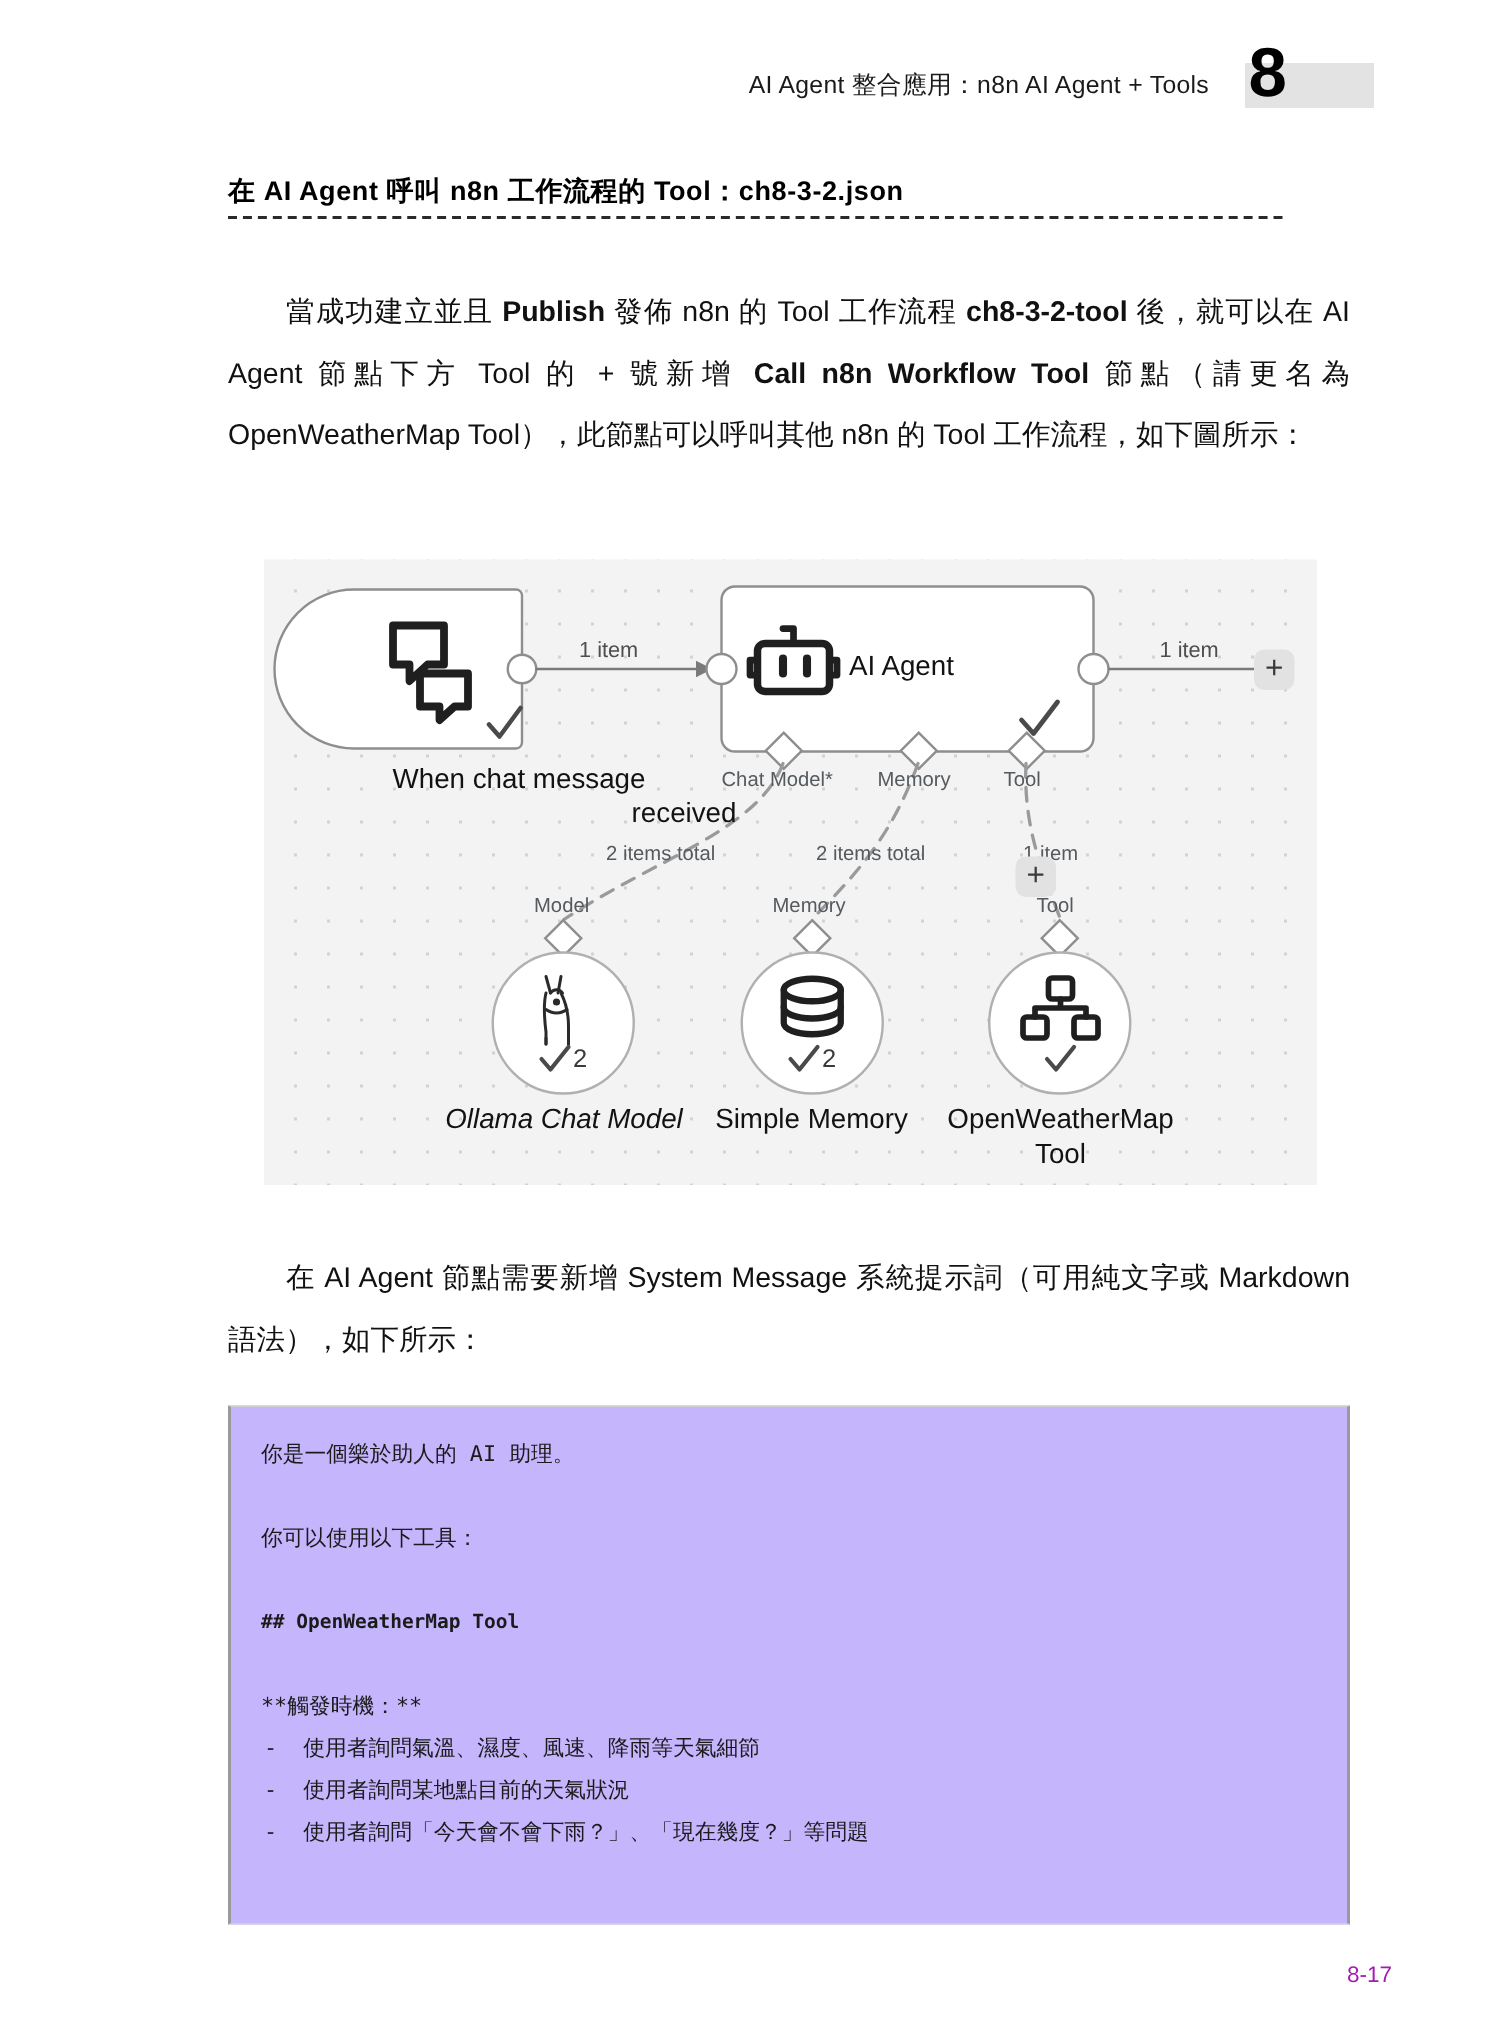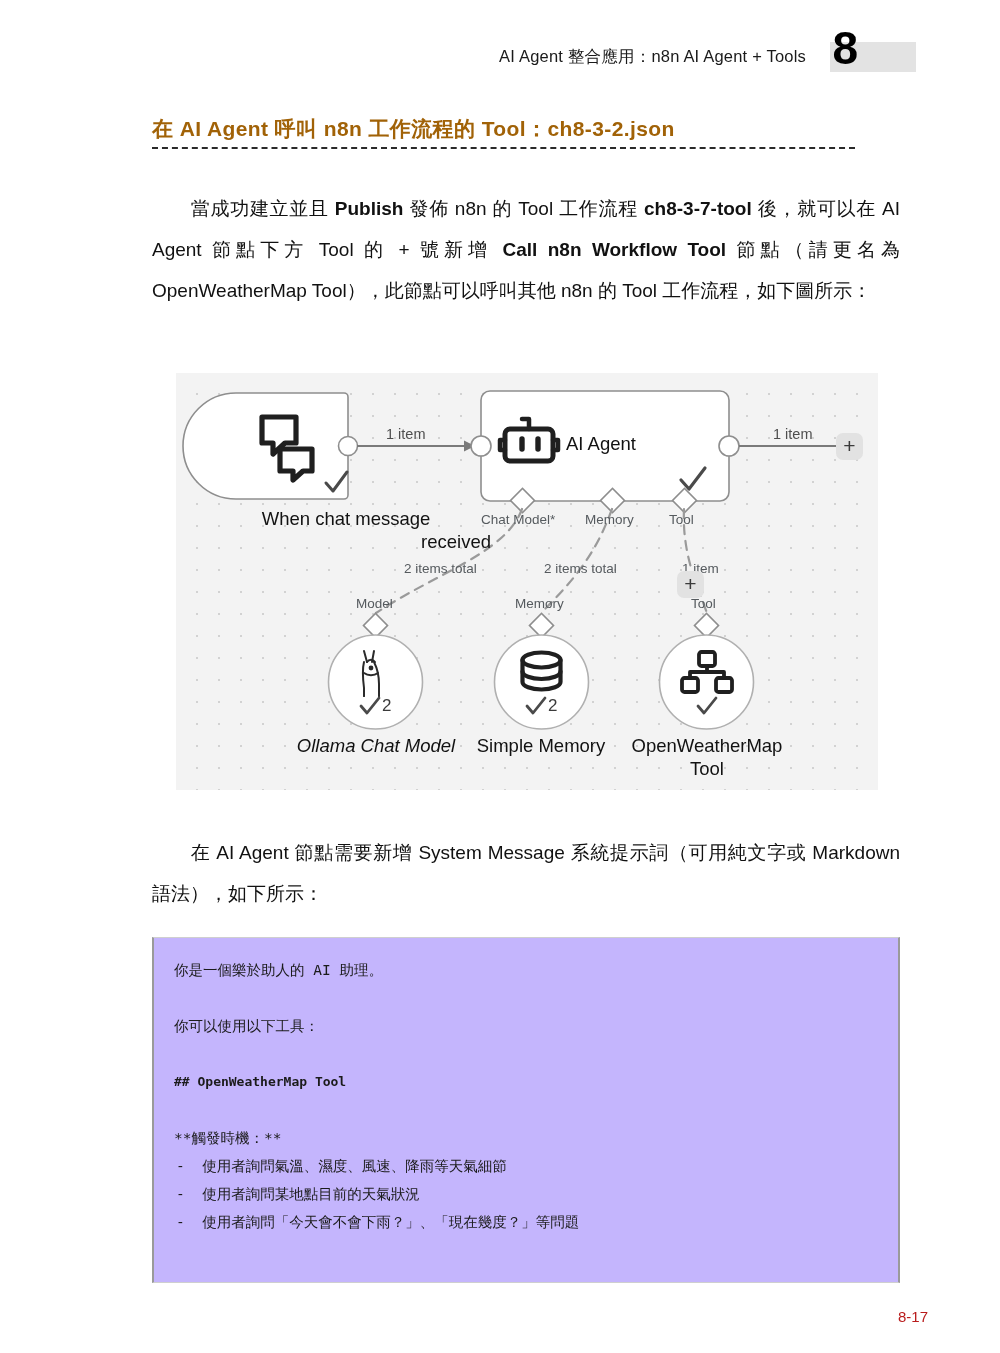--- a/index.html
+++ b/index.html
@@ -54,23 +54,23 @@
   }
 
   
   .section-title-wrap {
     position: absolute;
     top: 116px;
     left: 152px;
     width: 710px;
   }
   .section-title {
-    font-size: 21px;
+    font-size: 18px;
     font-weight: bold;
-    color: #a16207;
+    color: #000000;
     letter-spacing: 0.4px;
     line-height: 1.25;
     white-space: nowrap;
   }
   .title-rule {
     margin-top: 5px;
     border-top: 2.5px dashed #2a2a2a;
     width: 703px;
   }
 
@@ -162,39 +162,39 @@
   }
   .code-line.blank { height: 28px; }
   .code-line.bullet { padding-left: 2px; }
 
   
   .page-footer {
     position: absolute;
     right: 72px;
     bottom: 28px;
     font-size: 15px;
-    color: #b91c1c;
+    color: #a21caf;
   }
 </style>
 </head>
 <body>
 
 <div class="page-header">
   <div class="header-bar"></div>
   <div class="header-title">AI Agent 整合應用：n8n AI Agent + Tools</div>
   <div class="header-chapter-num">8</div>
 </div>
 
 <div class="section-title-wrap">
   <div class="section-title">在 AI Agent 呼叫 n8n 工作流程的 Tool：ch8-3-2.json</div>
   <div class="title-rule"></div>
 </div>
 
 <div class="body-para" id="para-1">
-  <span class="ind"></span><span>當成功建立並且 </span><b>Publish</b><span> 發佈 n8n 的 Tool 工作流程 </span><b>ch8-3-7-tool</b><span> 後，就可以在 AI Agent 節點下方 Tool 的 + 號新增 </span><b>Call n8n Workflow Tool</b><span> 節點（請更名為 OpenWeatherMap Tool），此節點可以呼叫其他 n8n 的 Tool 工作流程，如下圖所示：</span>
+  <span class="ind"></span><span>當成功建立並且 </span><b>Publish</b><span> 發佈 n8n 的 Tool 工作流程 </span><b>ch8-3-2-tool</b><span> 後，就可以在 AI Agent 節點下方 Tool 的 + 號新增 </span><b>Call n8n Workflow Tool</b><span> 節點（請更名為 OpenWeatherMap Tool），此節點可以呼叫其他 n8n 的 Tool 工作流程，如下圖所示：</span>
 </div>
 
 <div class="diagram">
 
   <svg width="702" height="417" viewBox="0 0 702 417" xmlns="http://www.w3.org/2000/svg">
 
     <g transform="translate(25,68)">
       <path d="M10 0 L2 10 L7.5 10 L5 19 L14 8 L8.5 8 Z" fill="#9a9a9a"></path>
     </g>
 

